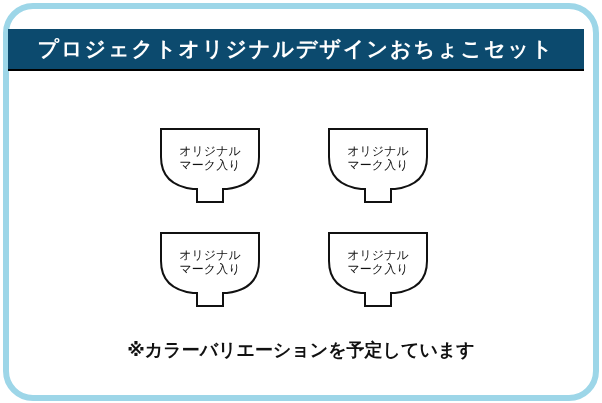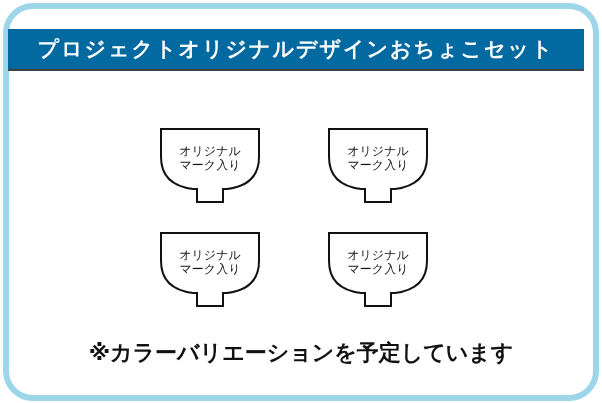--- a/index.html
+++ b/index.html
@@ -1,23 +1,23 @@
 <!DOCTYPE html>
 <html><head>
 <meta charset="utf-8">
 <style>
   html,body{margin:0;padding:0;background:#fff;}
   body{width:602px;height:403px;position:relative;overflow:hidden;font-family:"DejaVu Sans",sans-serif;}
   .frame{position:absolute;left:3px;top:3px;width:584px;height:386px;border:6px solid #9dd6e8;border-radius:30px;background:#fff;}
-  .banner{position:absolute;left:8px;top:29px;width:576px;height:40px;background:#0369a1;border-bottom:2px solid #404040;display:flex;align-items:center;justify-content:center;}
+  .banner{position:absolute;left:8px;top:29px;width:576px;height:40px;background:#0c4a6e;border-bottom:2px solid #000000;display:flex;align-items:center;justify-content:center;}
   .banner span{color:#fff;font-weight:bold;font-size:21px;letter-spacing:2px;}
   .bowl{position:absolute;width:102px;height:78px;}
   .bowl svg{position:absolute;left:0;top:0;}
   .bowl .txt{position:absolute;left:0;top:17px;width:102px;text-align:center;font-size:12px;line-height:14px;color:#111;}
-  .note{position:absolute;left:0;top:338px;width:602px;text-align:center;font-weight:bold;font-size:22px;color:#111;}
+  .note{position:absolute;left:0;top:338px;width:602px;text-align:center;font-weight:bold;font-size:18px;color:#111;}
 </style>
 </head>
 <body>
 
 <div class="frame"></div>
 <div class="banner">
   <span>プロジェクトオリジナルデザインおちょこセット</span>
 </div>
 
 <div class="bowl" style="left:159px;top:127px;">

